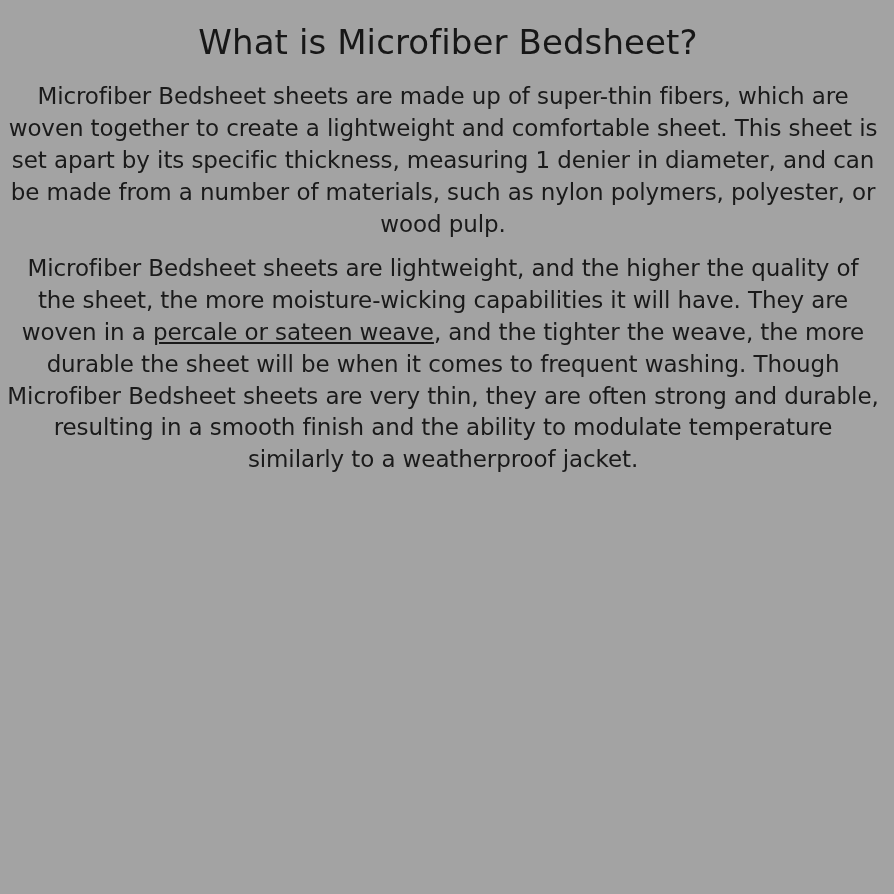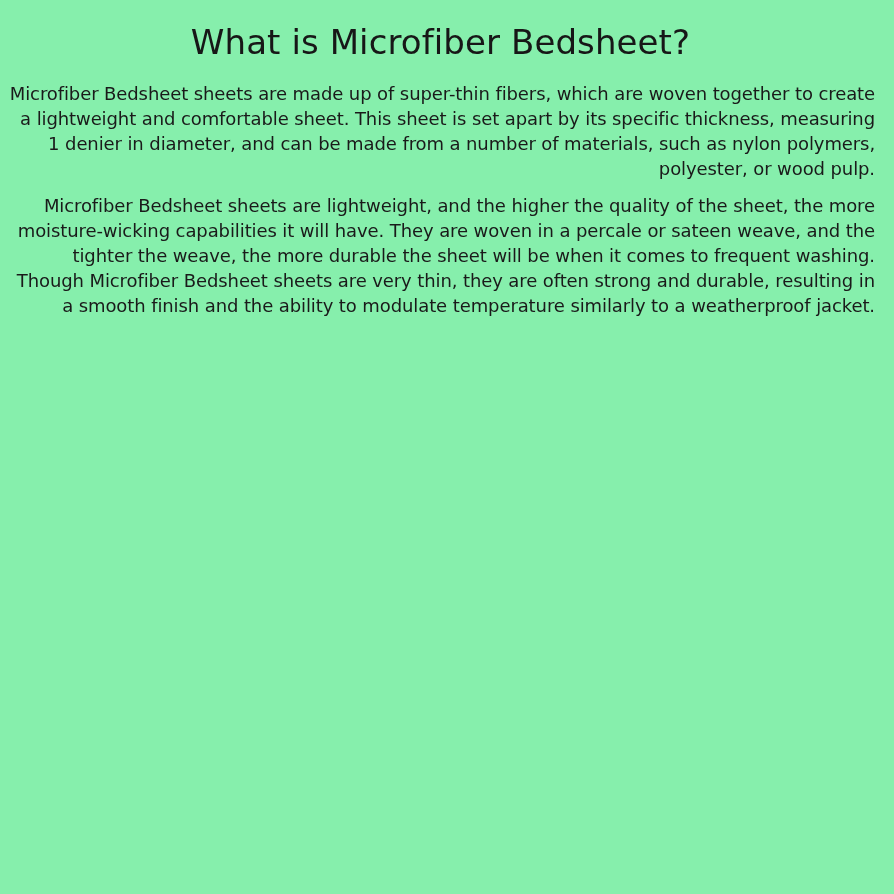--- a/index.html
+++ b/index.html
@@ -11,47 +11,48 @@
     height: 894px;
     background: #e8e8e8;
     font-family: "DejaVu Sans", sans-serif;
     color: #1a1a1a;
     overflow: hidden;
   }
   .page {
     width: 894px;
     height: 894px;
     box-sizing: border-box;
-    padding: 22px 19px 0 6px;
-    background: #86efac;
+    padding: 22px 4px 0 6px;
+    background: #a3a3a3;
     display: flex;
     flex-direction: column;
   }
   .title {
     text-align: center;
     font-size: 34px;
     font-weight: 400;
     line-height: 1.2;
     margin: 0 0 18px 0;
     color: #171717;
     letter-spacing: 0.1px;
   }
   .paragraph {
-    font-size: 18px;
+    font-size: 23px;
     line-height: 1.39;
-    margin: 0 0 12px 0;
+    margin: 0 10px 12px 0;
     color: #1a1a1a;
     letter-spacing: -0.1px;
-    text-align: right;
+    text-align: center;
     white-space: normal;
   }
   .paragraph:last-child {
     margin-bottom: 0;
   }
   .link {
+    text-decoration: underline;
     text-underline-offset: 2px;
     color: #1a1a1a;
     cursor: pointer;
   }
 </style>
 </head>
 <body>
 
 <div class="page">
 

